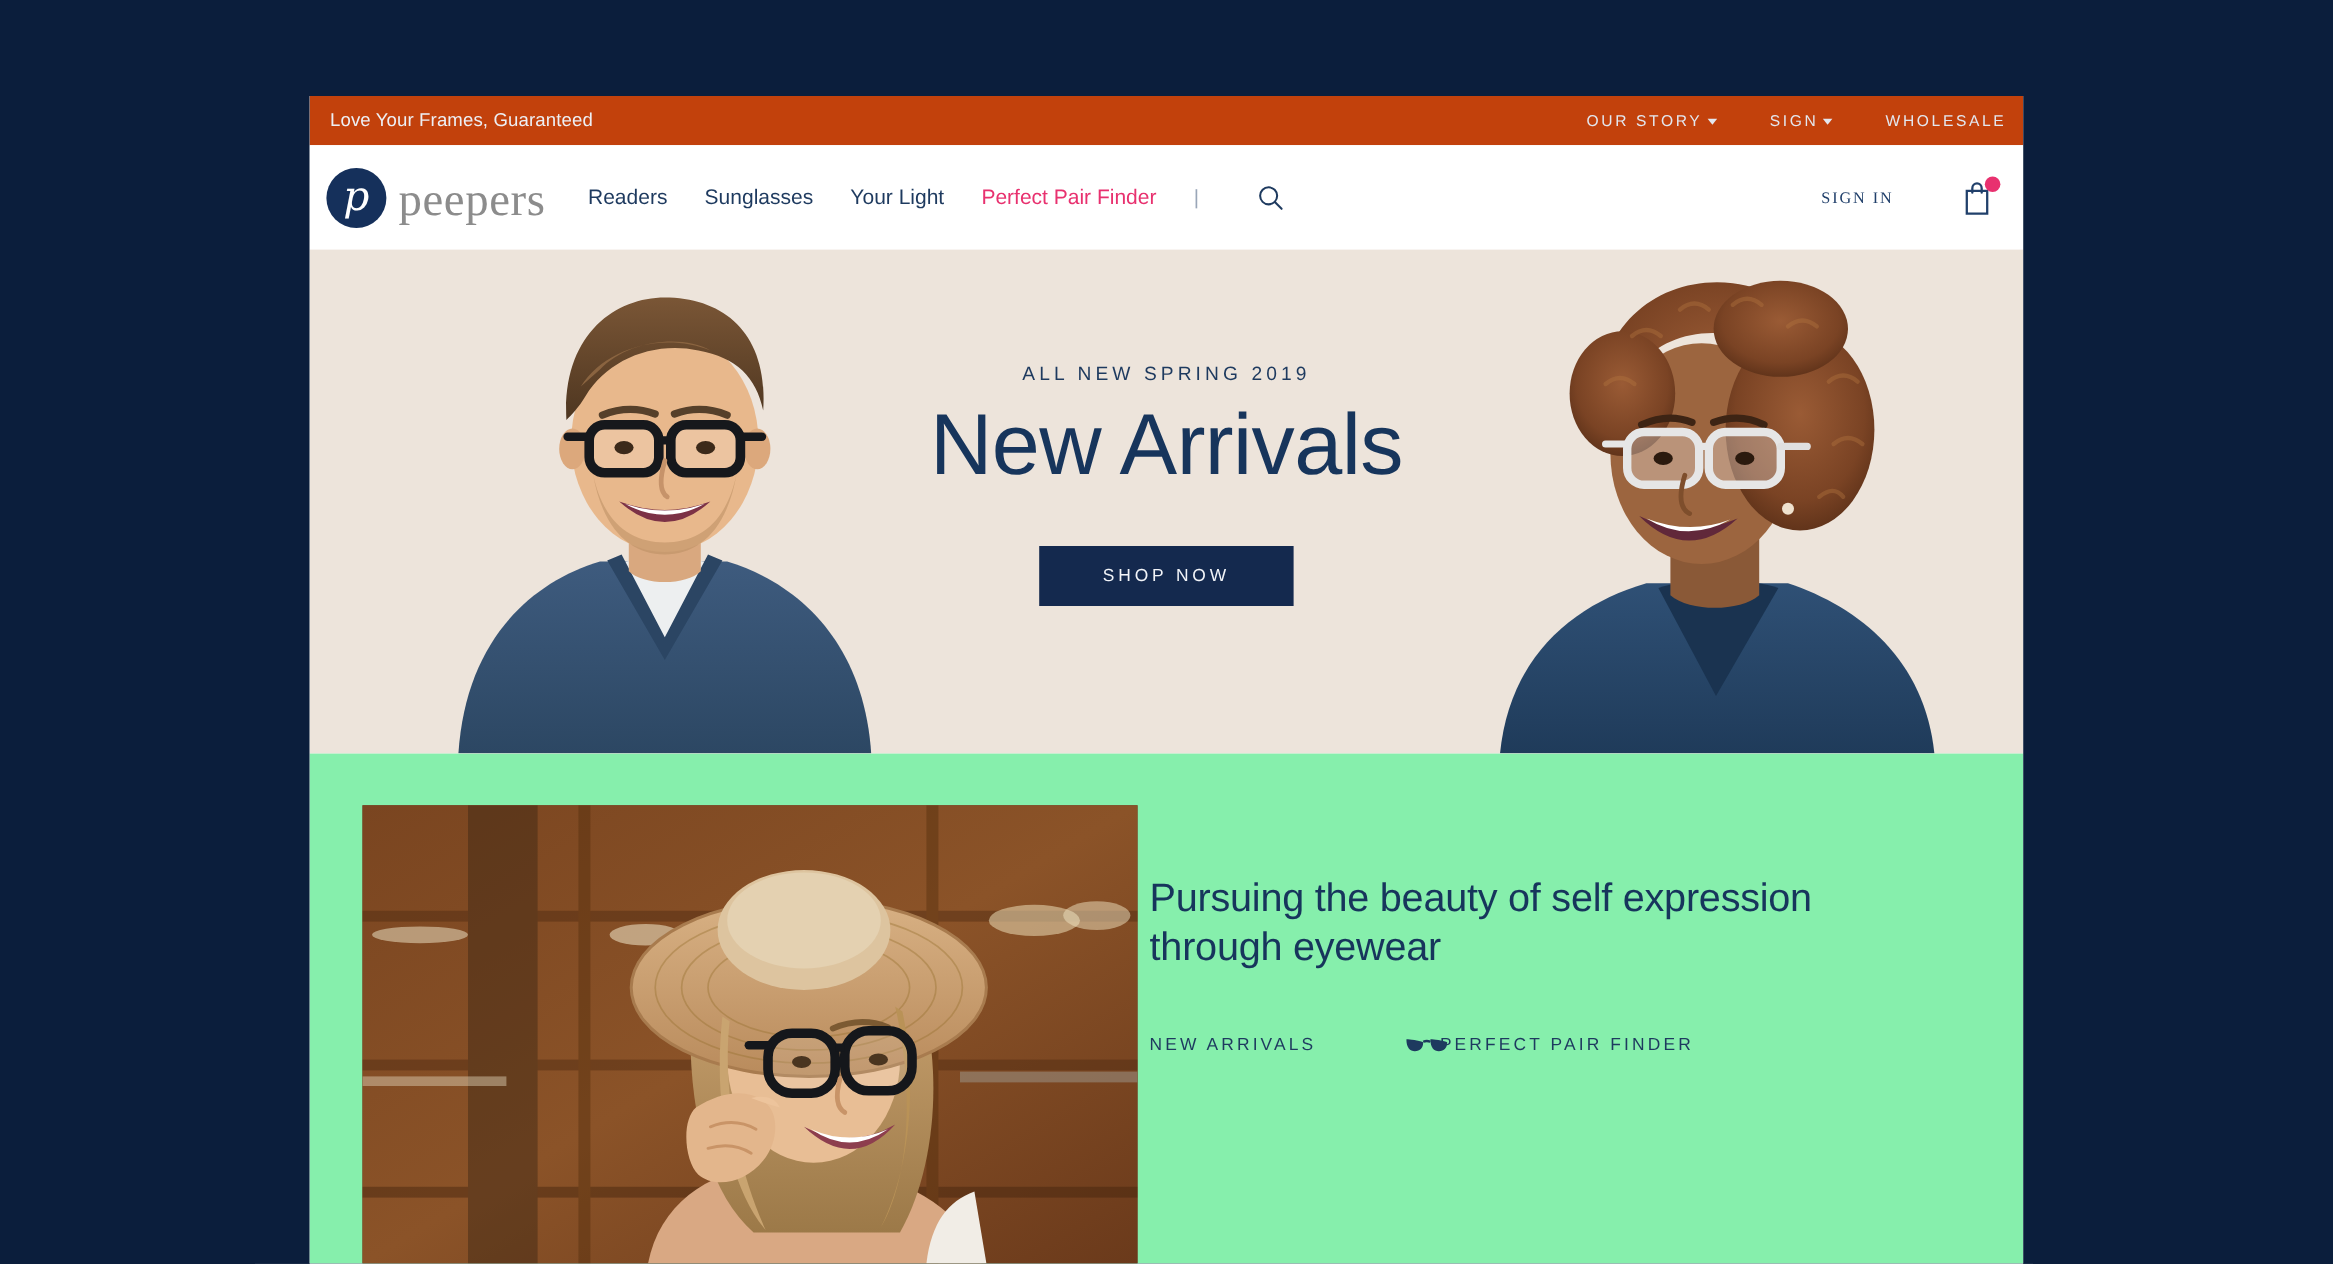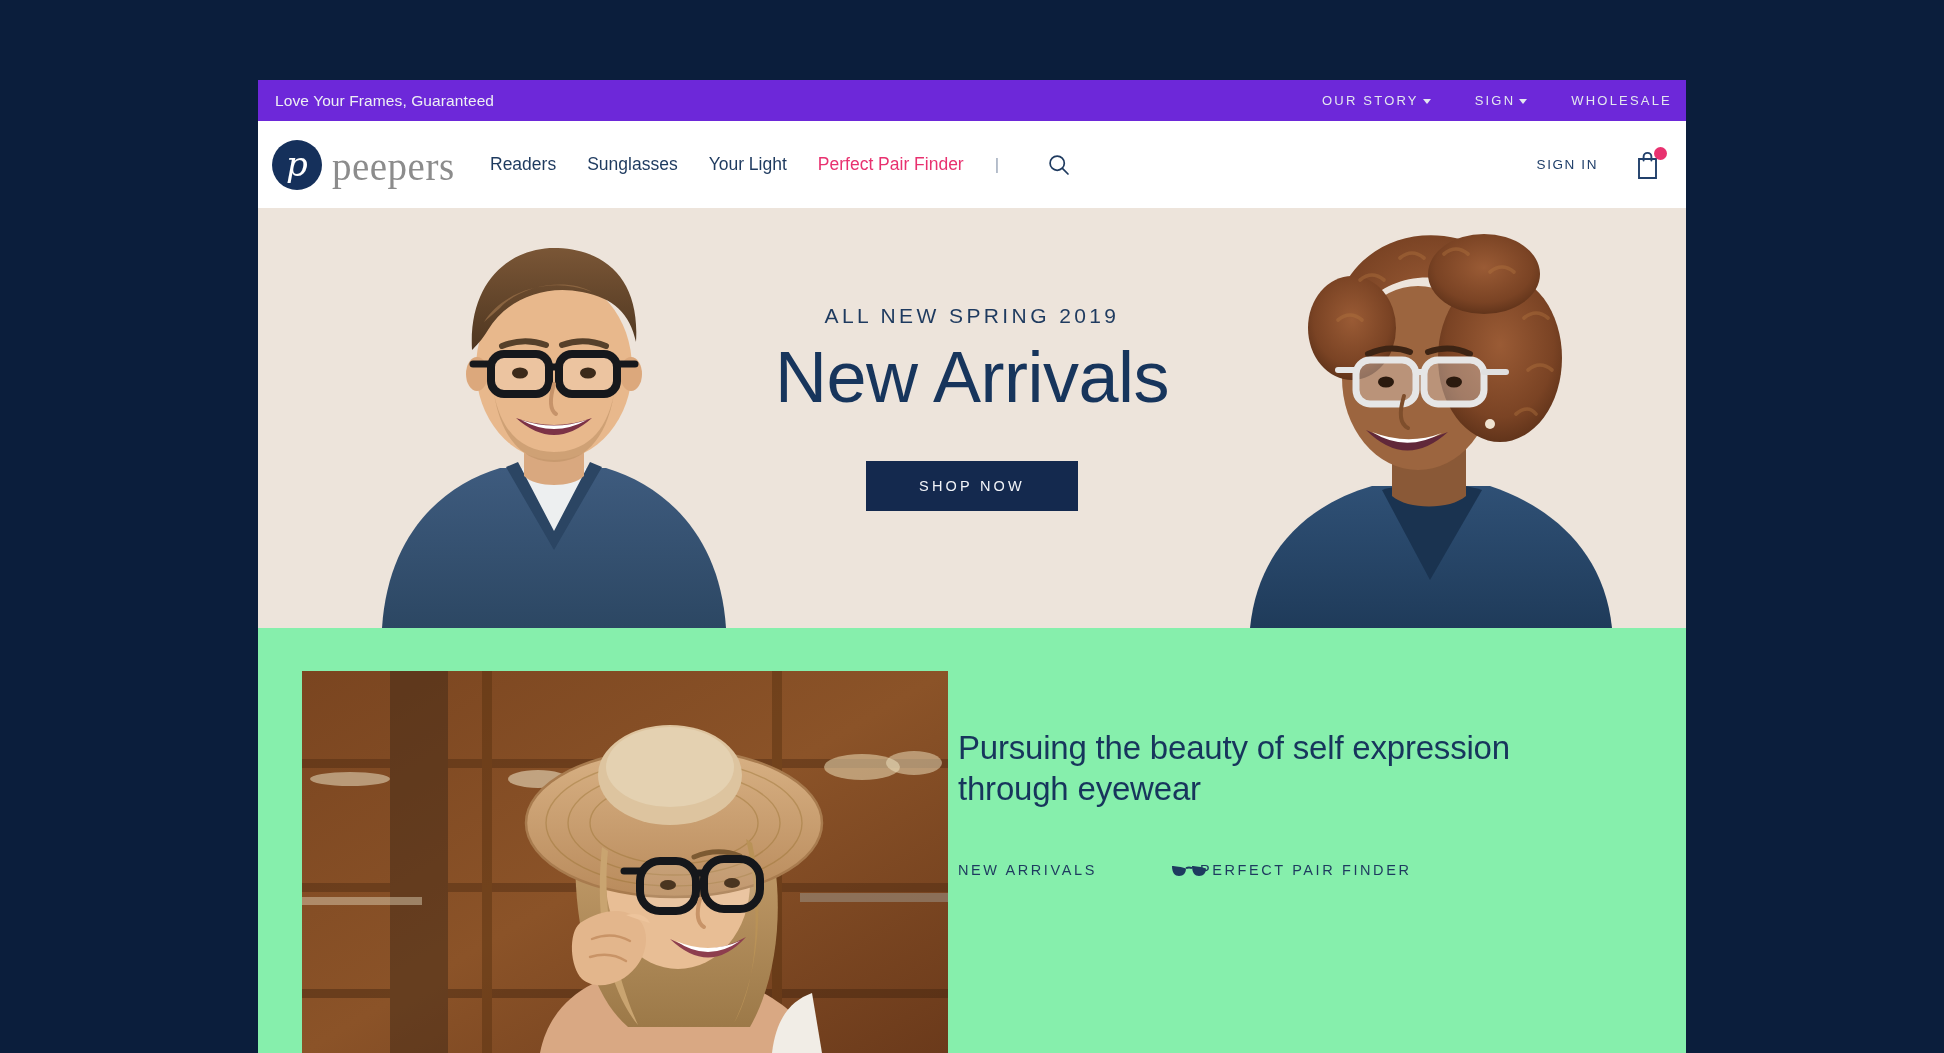--- a/index.html
+++ b/index.html
@@ -28,21 +28,21 @@
     width: 1428px;
     height: 973px;
     background: #ffffff;
     overflow: hidden;
   }
 
   
   #topbar {
     position: relative;
     height: 41px;
-    background: #6d28d9;
+    background: #c2410c;
     color: #E7EAF0;
   }
   #topbar-msg {
     position: absolute;
     left: 17px;
     top: 50%;
     transform: translateY(-50%);
     font-size: 15.5px;
     letter-spacing: .1px;
     color: #EDEFF4;
@@ -155,21 +155,22 @@
     margin-left: 16px;
   }
 
   #header-right {
     position: absolute;
     right: 22px;
     top: 50%;
     transform: translateY(-50%);
     display: flex;
     align-items: center;
-    gap: 36px;
+    gap: 56px;
+    font-family: Liberation Serif, serif;
   }
   #signin {
     font-size: 13.5px;
     letter-spacing: 1.6px;
     color: #21406B;
     white-space: nowrap;
     cursor: pointer;
   }
   #cart {
     position: relative;
@@ -195,21 +196,21 @@
   #hero-center {
     position: absolute;
     left: 50%;
     transform: translateX(-50%);
     top: 96px;
     text-align: center;
     width: 640px;
     z-index: 4;
   }
   #hero-eyebrow {
-    font-size: 21px;
+    font-size: 16px;
     letter-spacing: 3.4px;
     color: #1E3A5F;
     margin-bottom: 12px;
   }
   #hero-title {
     font-size: 72px;
     color: #17355C;
     font-weight: 400;
     letter-spacing: -.5px;
     line-height: 1.04;

